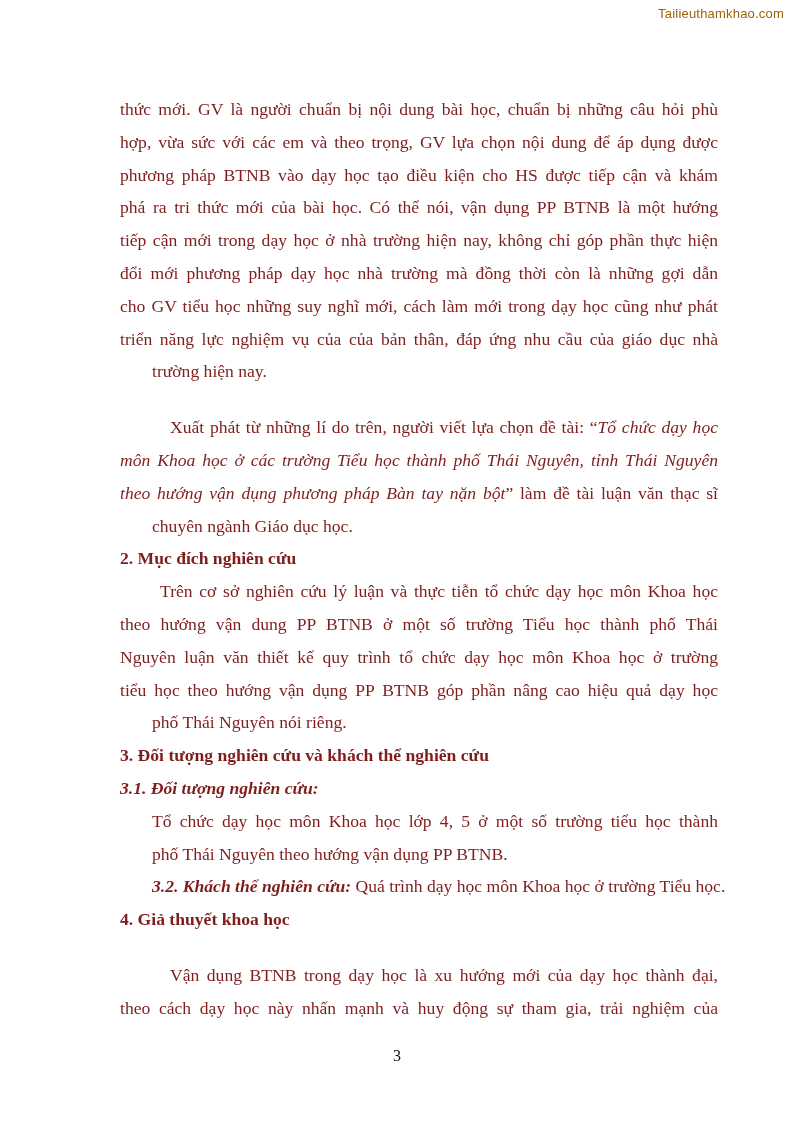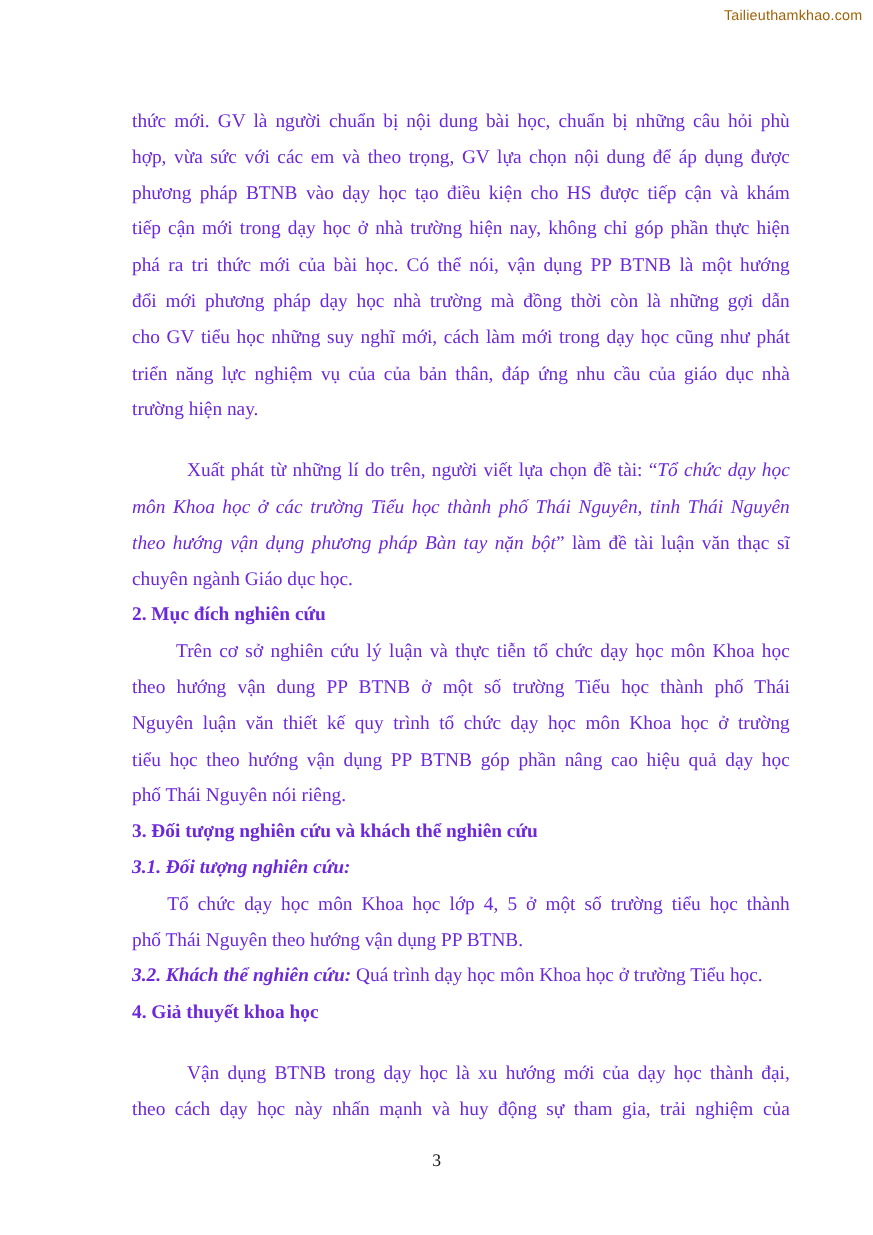--- a/index.html
+++ b/index.html
@@ -4,27 +4,27 @@
 <style>
   html, body { margin: 0; padding: 0; background: #ffffff; }
   body { width: 794px; height: 1123px; position: relative; overflow: hidden; }
   .watermark {
     position: absolute; top: 6px; right: 10px;
     font-family: "Liberation Sans", sans-serif; font-size: 13px;
     color: #a16207; letter-spacing: 0.2px;
   }
   .page {
     position: absolute; left: 120px; top: 93px; width: 598px;
-    font-family: "Liberation Serif", serif; font-size: 17.6px; color: #6d28d9;
+    font-family: "Liberation Serif", serif; font-size: 17.6px; color: #7f1d1d;
   }
   .line {
     height: 32.8px; line-height: 32.8px; white-space: nowrap;
     text-align: justify; text-align-last: justify;
   }
-  .line.last { text-align-last: left; }
+  .line.last { text-align-last: left; margin-left: 32px; }
   .indent1 { padding-left: 40px; }
   .indent2 { padding-left: 50px; margin-top: 23px; }
   .indent3 { padding-left: 32px; }
   .bold { font-weight: bold; }
   .ital { font-style: italic; }
   .heading { text-align-last: left; font-weight: bold; }
   .subheading { text-align-last: left; font-weight: bold; font-style: italic; }
   .page-number {
     position: absolute; top: 1047px; left: 0; width: 794px; text-align: center;
     font-family: "Liberation Serif", serif; font-size: 16px; color: #111;
@@ -33,22 +33,22 @@
 </head>
 <body>
 
 <div class="watermark">Tailieuthamkhao.com</div>
 
 <div class="page">
   <div>
     <div class="line">thức mới. GV là người chuẩn bị nội dung bài học, chuẩn bị những câu hỏi phù</div>
     <div class="line">hợp, vừa sức với các em và theo trọng, GV lựa chọn nội dung để áp dụng được</div>
     <div class="line">phương pháp BTNB vào dạy học tạo điều kiện cho HS được tiếp cận và khám</div>
+    <div class="line">phá ra tri thức mới của bài học. Có thể nói, vận dụng PP BTNB là một hướng</div>
     <div class="line">tiếp cận mới trong dạy học ở nhà trường hiện nay, không chỉ góp phần thực hiện</div>
-    <div class="line">phá ra tri thức mới của bài học. Có thể nói, vận dụng PP BTNB là một hướng</div>
     <div class="line">đổi mới phương pháp dạy học nhà trường mà đồng thời còn là những gợi dẫn</div>
     <div class="line">cho GV tiểu học những suy nghĩ mới, cách làm mới trong dạy học cũng như phát</div>
     <div class="line">triển năng lực nghiệm vụ của của bản thân, đáp ứng nhu cầu của giáo dục nhà</div>
     <div class="line last">trường hiện nay.</div>
   </div>
 
   <div>
     <div class="line indent2"><span>Xuất phát từ những lí do trên, người viết lựa chọn đề tài: “</span><span class="ital">Tổ chức dạy học</span></div>
     <div class="line ital">môn Khoa học ở các trường Tiểu học thành phố Thái Nguyên, tỉnh Thái Nguyên</div>
     <div class="line"><span class="ital">theo hướng vận dụng phương pháp Bàn tay nặn bột</span><span>” làm đề tài luận văn thạc sĩ</span></div>

